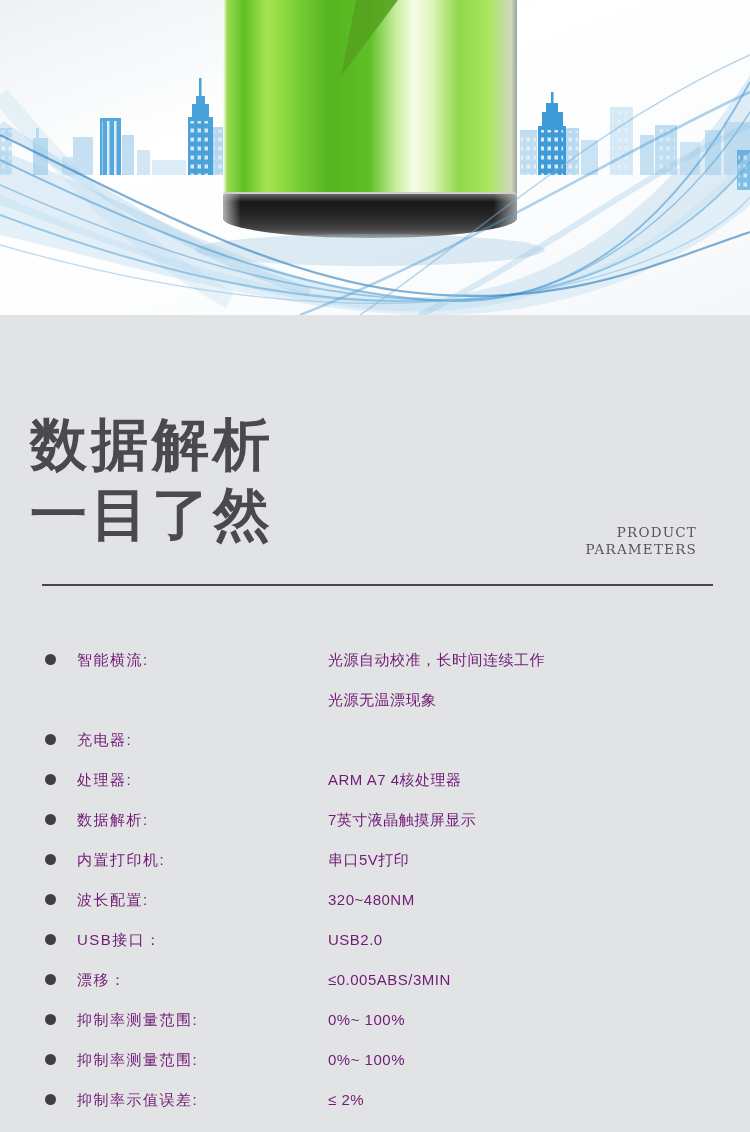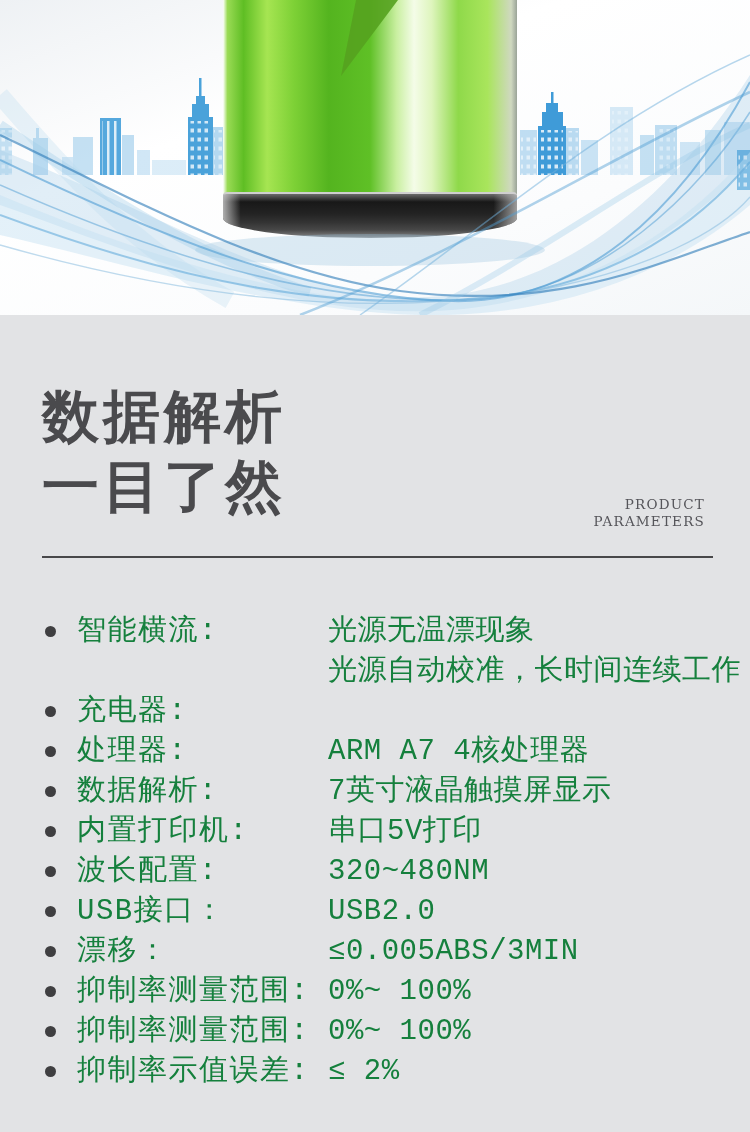--- a/index.html
+++ b/index.html
@@ -22,31 +22,31 @@
     border-radius:4px 4px 50% 50% / 4px 4px 20px 20px;
     background:
       linear-gradient(90deg, rgba(200,200,200,.85) 0%, rgba(90,90,90,.0) 6%, rgba(0,0,0,0) 92%, rgba(190,190,190,.8) 100%),
       linear-gradient(180deg,#6a6a6a 0%,#181818 18%,#232323 45%,#343434 65%,#484848 82%,#7a7a7a 96%,#9b9b9b 100%);
     border-top:2px solid #cfcfcf;box-sizing:border-box;}
   .bolt{position:absolute;z-index:3;left:0;top:0;}
   .waves-layer{z-index:4;}
 
   
   .content{position:relative;width:750px;height:817px;background:#e2e3e5;color:#3e3e40;}
-  .content-header{position:relative;margin:0 37px 0 42px;padding-top:66px;padding-bottom:35px;}
+  .content-header{position:relative;margin:0 37px 0 30px;padding-top:94px;padding-bottom:35px;}
   .big-title{font-family:"DejaVu Serif","Liberation Serif",serif;
     font-size:57px;line-height:70px;letter-spacing:4px;color:#4a4a4d;font-weight:600;}
-  .en-subtitle{position:absolute;right:8px;bottom:26px;text-align:right;
+  .en-subtitle{position:absolute;right:16px;bottom:26px;text-align:right;
     font-family:"DejaVu Serif","Liberation Serif",serif;
     font-size:13.5px;line-height:17px;letter-spacing:1.2px;color:#55555a;}
   .divider{height:2px;background:#48484a;margin:0 37px 0 42px;border:0;}
   .params{margin-top:54px;}
   .param-row{display:flex;align-items:flex-start;
-    font-family:Liberation Mono, monospace;
-    font-size:29px;line-height:40px;color:#15803d;}
+    font-family:Liberation Sans, sans-serif;
+    font-size:15px;line-height:40px;color:#701a75;}
   .bullet{flex:0 0 11px;width:11px;height:11px;border-radius:50%;
     background:#3f3f41;margin:14px 21px 0 45px;}
   .param-label{flex:0 0 251px;letter-spacing:1.5px;}
   .param-value{flex:1;letter-spacing:0.5px;}
 </style>
 </head>
 <body>
 
 <div class="page">
 
@@ -144,22 +144,22 @@
         <div>PRODUCT</div>
         <div>PARAMETERS</div>
       </div>
     </div>
     <hr class="divider">
     <div class="params" id="params">
         <div class="param-row">
           <span class="bullet"></span>
           <span class="param-label">智能横流:</span>
           <span class="param-value">
+            <div>光源自动校准，长时间连续工作</div>
             <div>光源无温漂现象</div>
-            <div>光源自动校准，长时间连续工作</div>
           </span>
         </div>
         <div class="param-row">
           <span class="bullet"></span>
           <span class="param-label">充电器:</span>
         </div>
         <div class="param-row">
           <span class="bullet"></span>
           <span class="param-label">处理器:</span>
           <span class="param-value">

